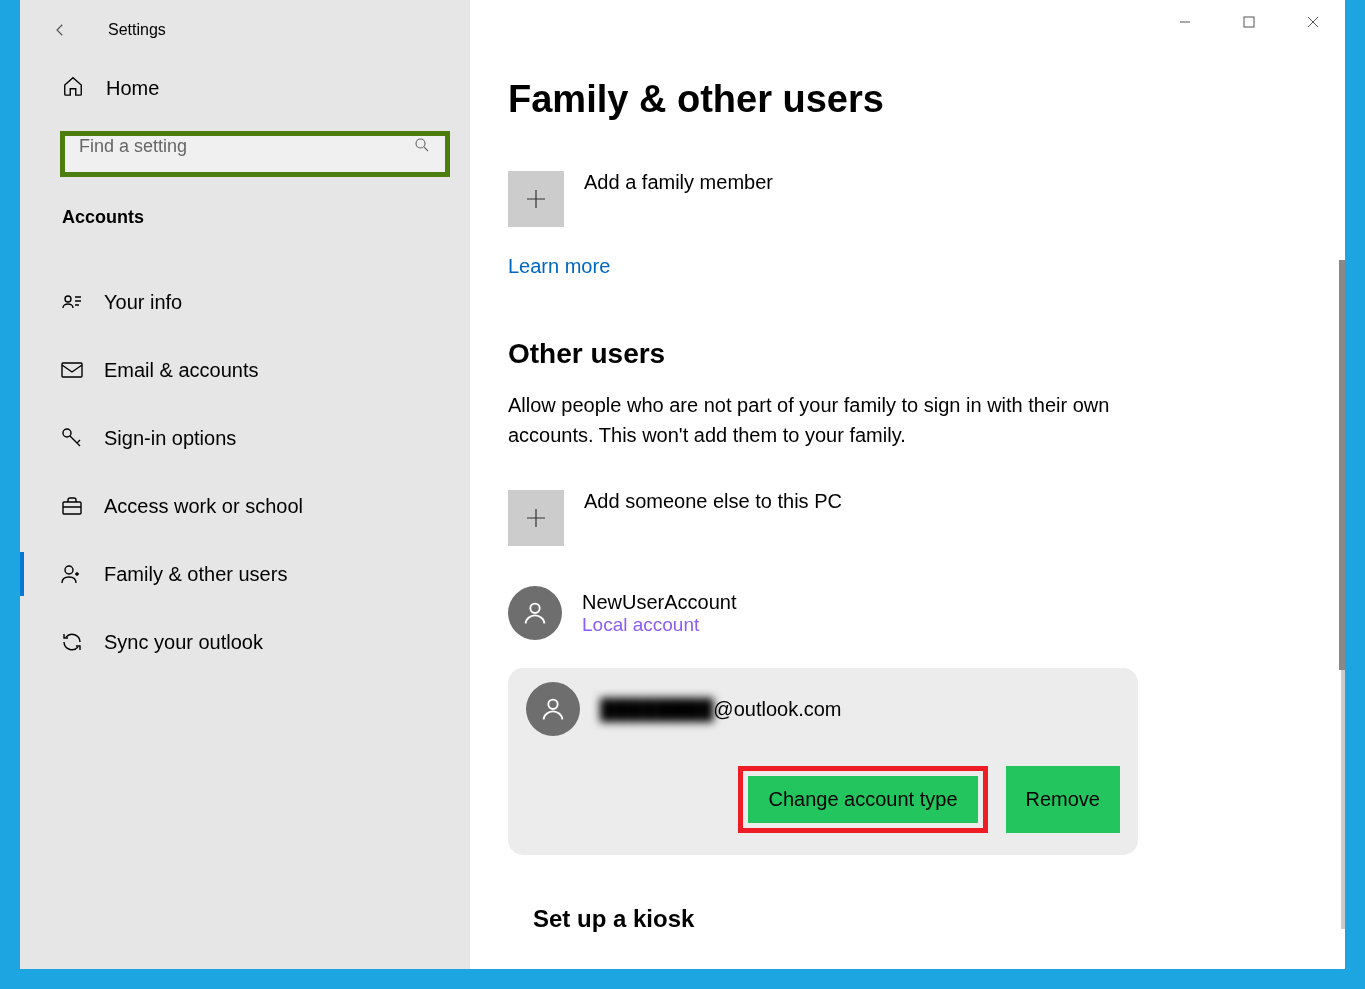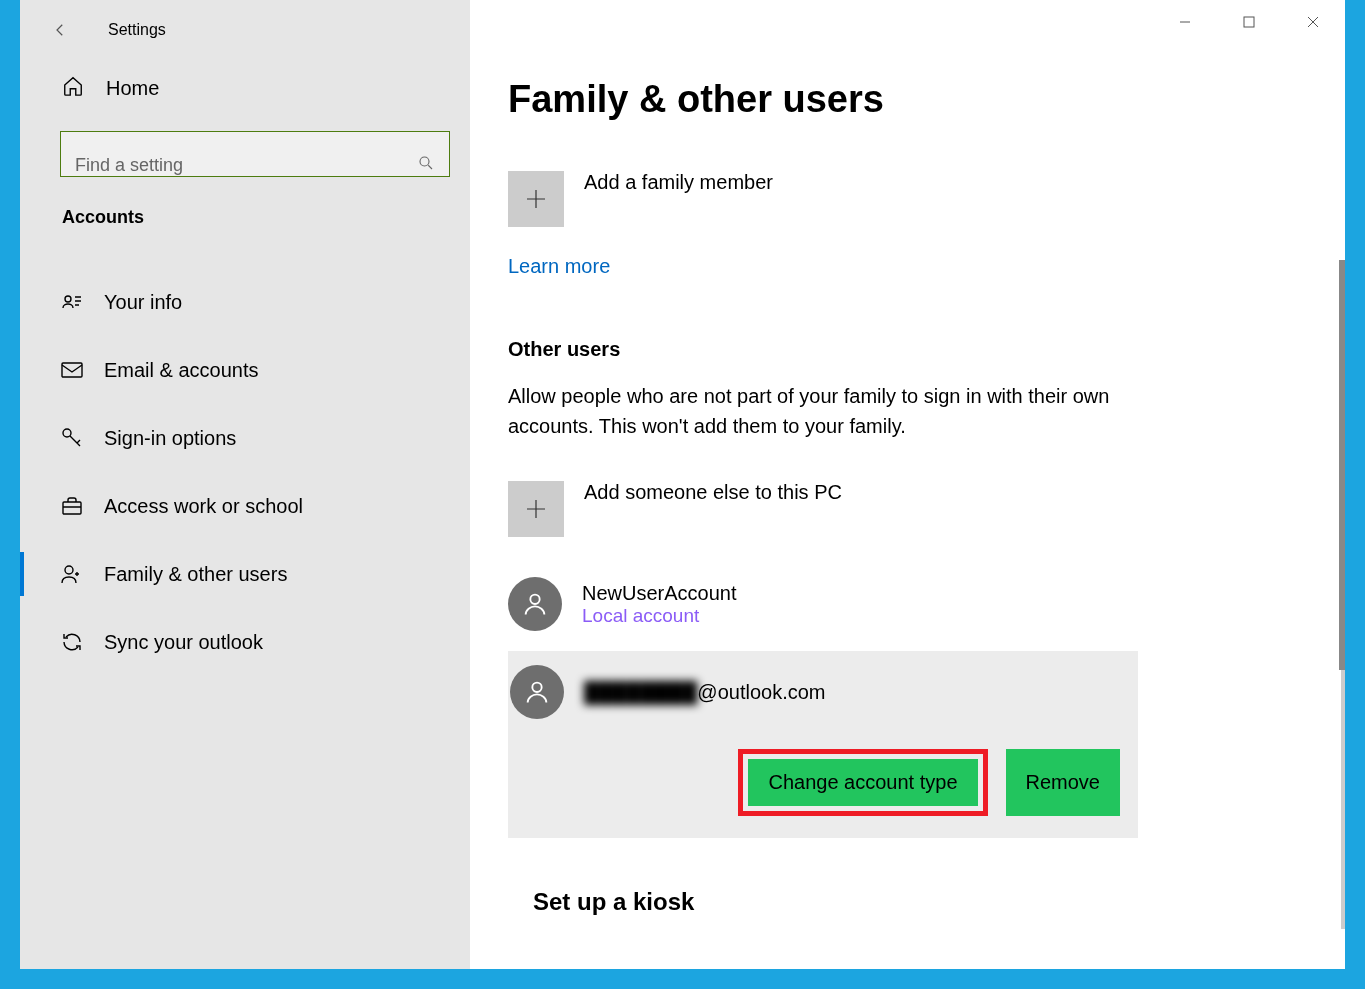--- a/index.html
+++ b/index.html
@@ -62,24 +62,24 @@
       width: 22px;
       height: 22px;
     }
     .home-label {
       font-size: 20px;
       color: #000;
     }
     .search-box {
       margin: 10px 20px 20px 40px;
       height: 46px;
-      border: 1px solid #4d7c0f;
+      border: 5px solid #4d7c0f;
       background: #f0f0f0;
       display: flex;
-      align-items: flex-end;
+      align-items: flex-start;
       padding: 0 14px;
     }
     .search-input {
       flex: 1;
       border: none;
       background: transparent;
       font-size: 18px;
       color: #666;
       outline: none;
     }
@@ -183,21 +183,21 @@
     }
     .add-label {
       font-size: 20px;
       color: #000;
     }
     .link-text {
       color: #0067c0;
       font-size: 20px;
     }
     .section-heading {
-      font-size: 20px;
+      font-size: 28px;
       font-weight: 600;
       margin-top: 60px;
       margin-bottom: 20px;
       color: #000;
     }
     .section-desc {
       font-size: 20px;
       color: #000;
       line-height: 1.5;
       max-width: 620px;
@@ -232,23 +232,24 @@
     .user-name {
       font-size: 20px;
       color: #000;
     }
     .user-sub {
       font-size: 19px;
       color: #8b5cf6;
     }
     .user-card {
       background: #ececec;
-      padding: 14px 18px 22px 2px;
-      margin-top: 8px;
+      padding: 14px 18px 22px 18px;
+      margin-top: 16px;
       max-width: 630px;
+      border-radius: 15px;
     }
     .user-card .user-row {
       padding: 0 0 30px 0;
     }
     .button-row {
       display: flex;
       justify-content: flex-end;
       gap: 18px;
     }
     .action-btn {

